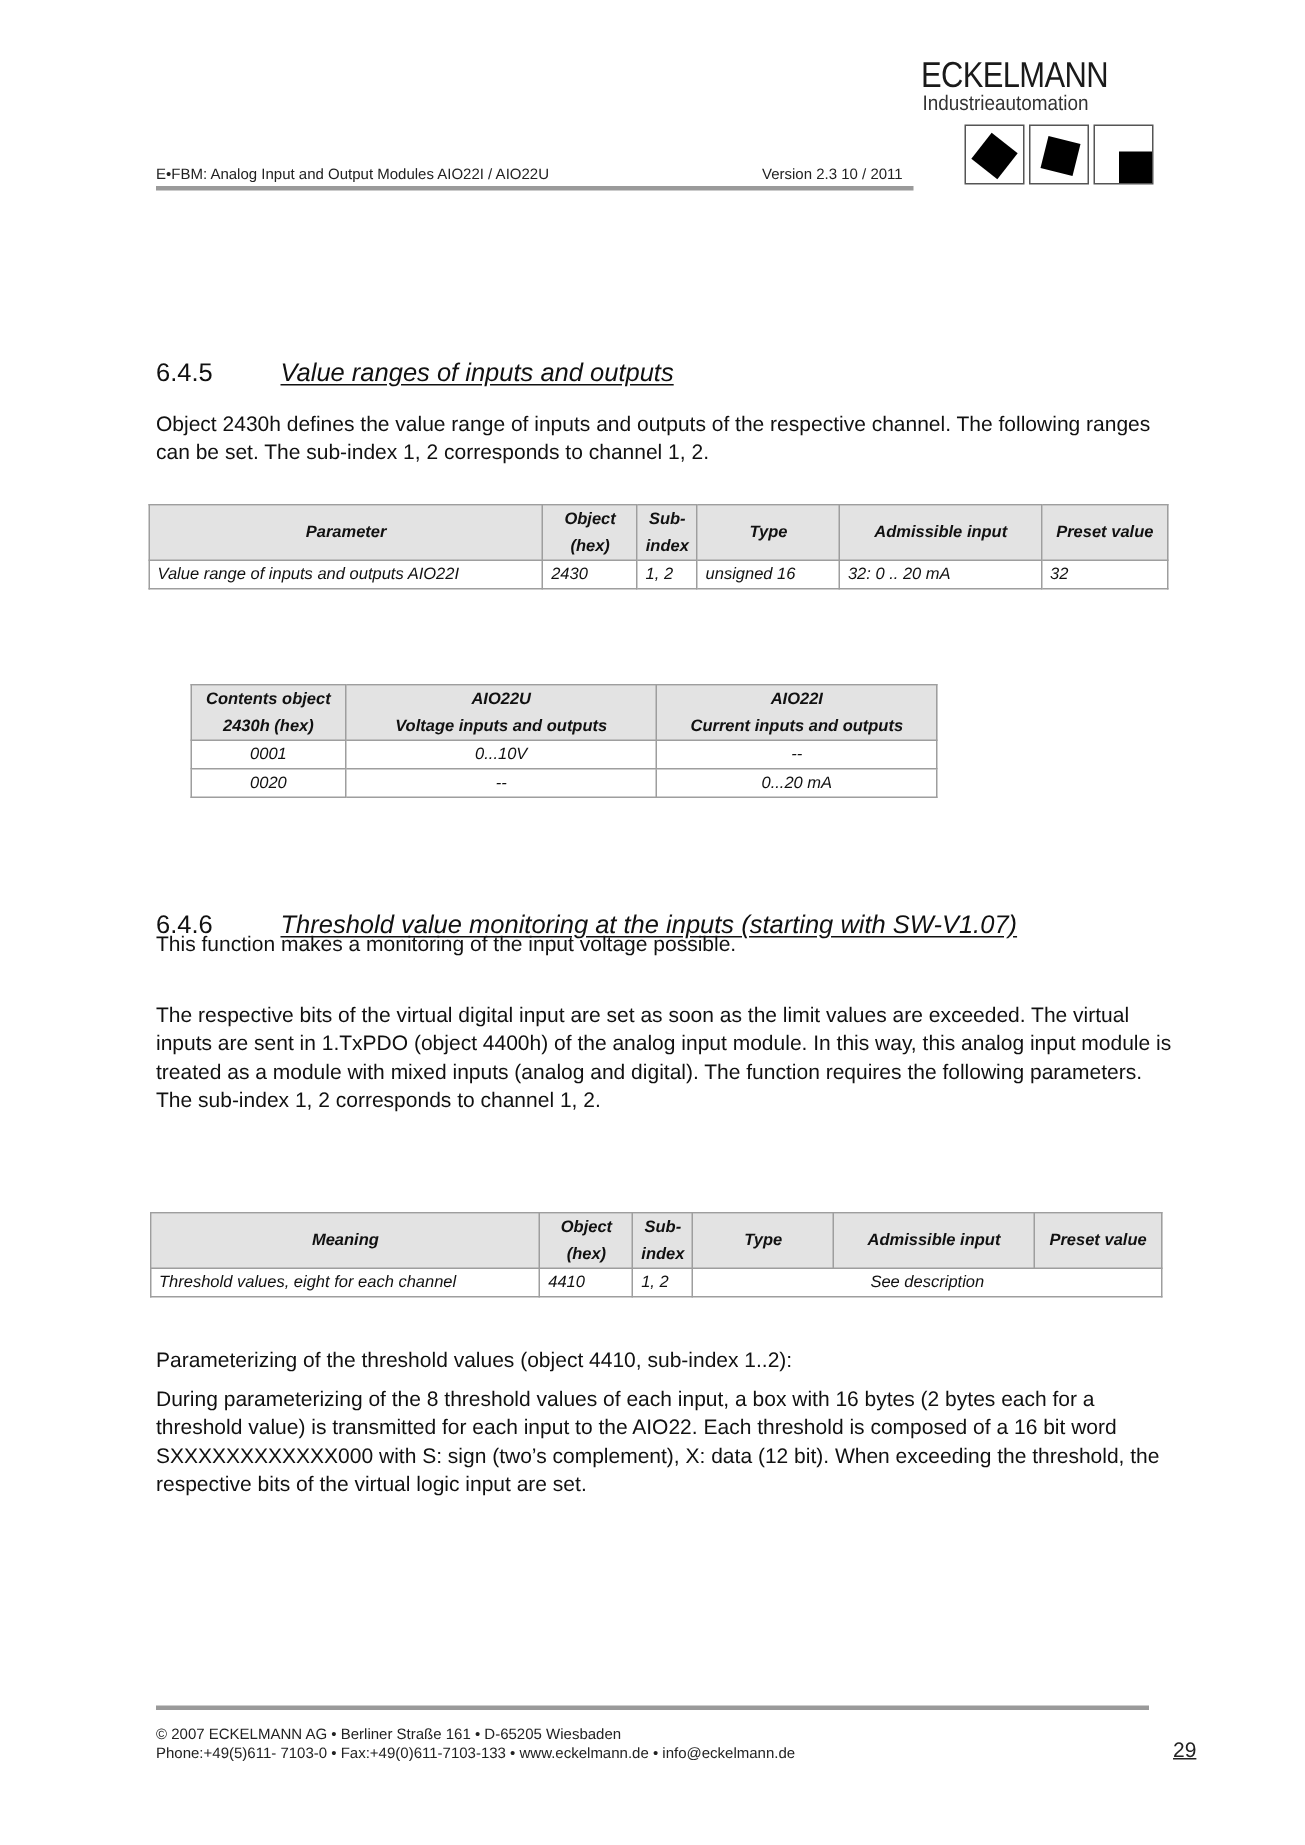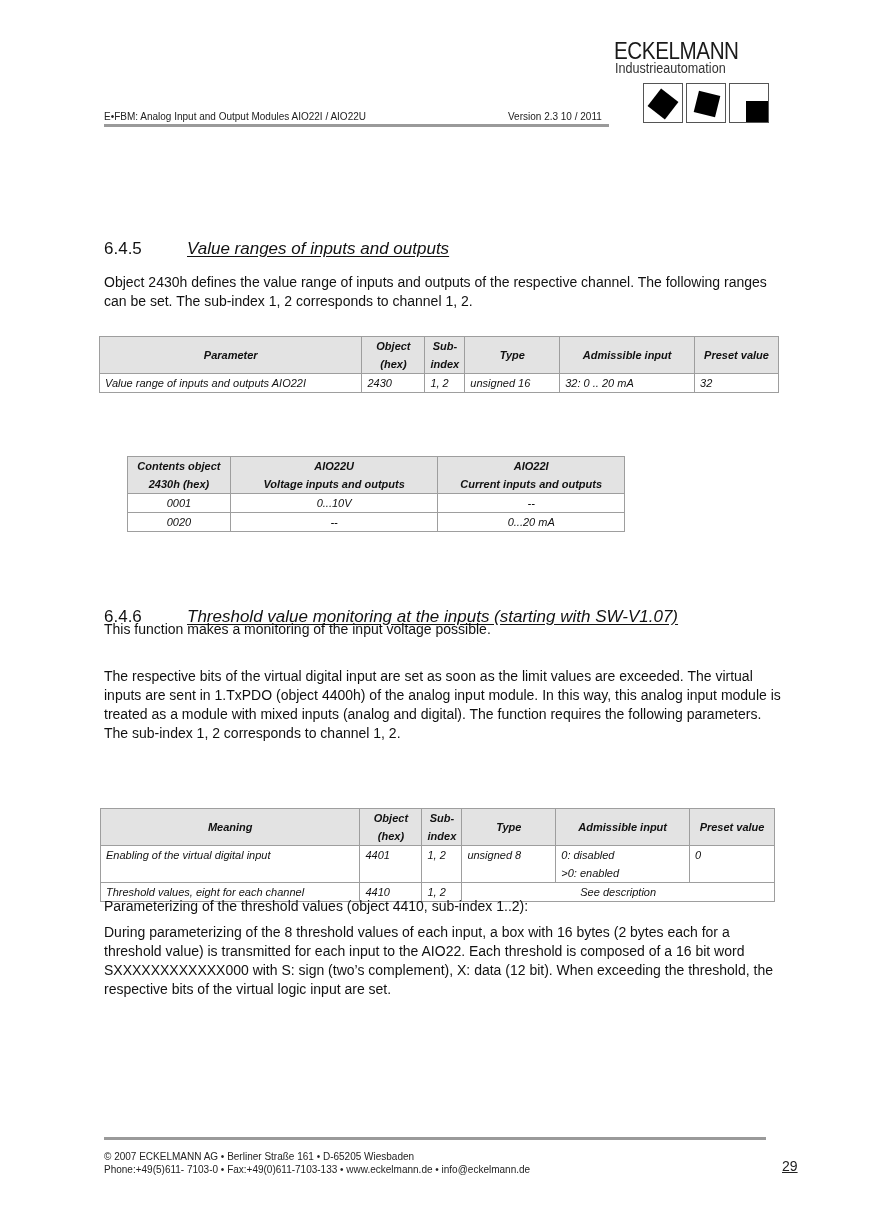--- a/index.html
+++ b/index.html
@@ -137,28 +137,20 @@
   </colgroup>
   <tbody>
       <tr style="height:36px;">
     <th>Meaning</th>
     <th><span>Object</span><br><span>(hex)</span></th>
     <th style="padding:0 2px;"><span>Sub-</span><br><span>index</span></th>
     <th>Type</th>
     <th>Admissible input</th>
     <th>Preset value</th>
   </tr>
-  <tr style="height:36px;">
-    <td>Enabling of the virtual digital input</td>
-    <td>4401</td>
-    <td>1, 2</td>
-    <td>unsigned 8</td>
-    <td><span>0: disabled</span><br><span>&gt;0: enabled</span></td>
-    <td>0</td>
-  </tr>
   <tr style="height:18px;">
     <td>Threshold values, eight for each channel</td>
     <td>4410</td>
     <td>1, 2</td>
     <td colspan="3" class="c">See description</td>
   </tr>
 </tbody>
   </table>
 
 <p class="abs para" style="top:897px;">Parameterizing of the threshold values (object 4410, sub-index 1..2):</p>

